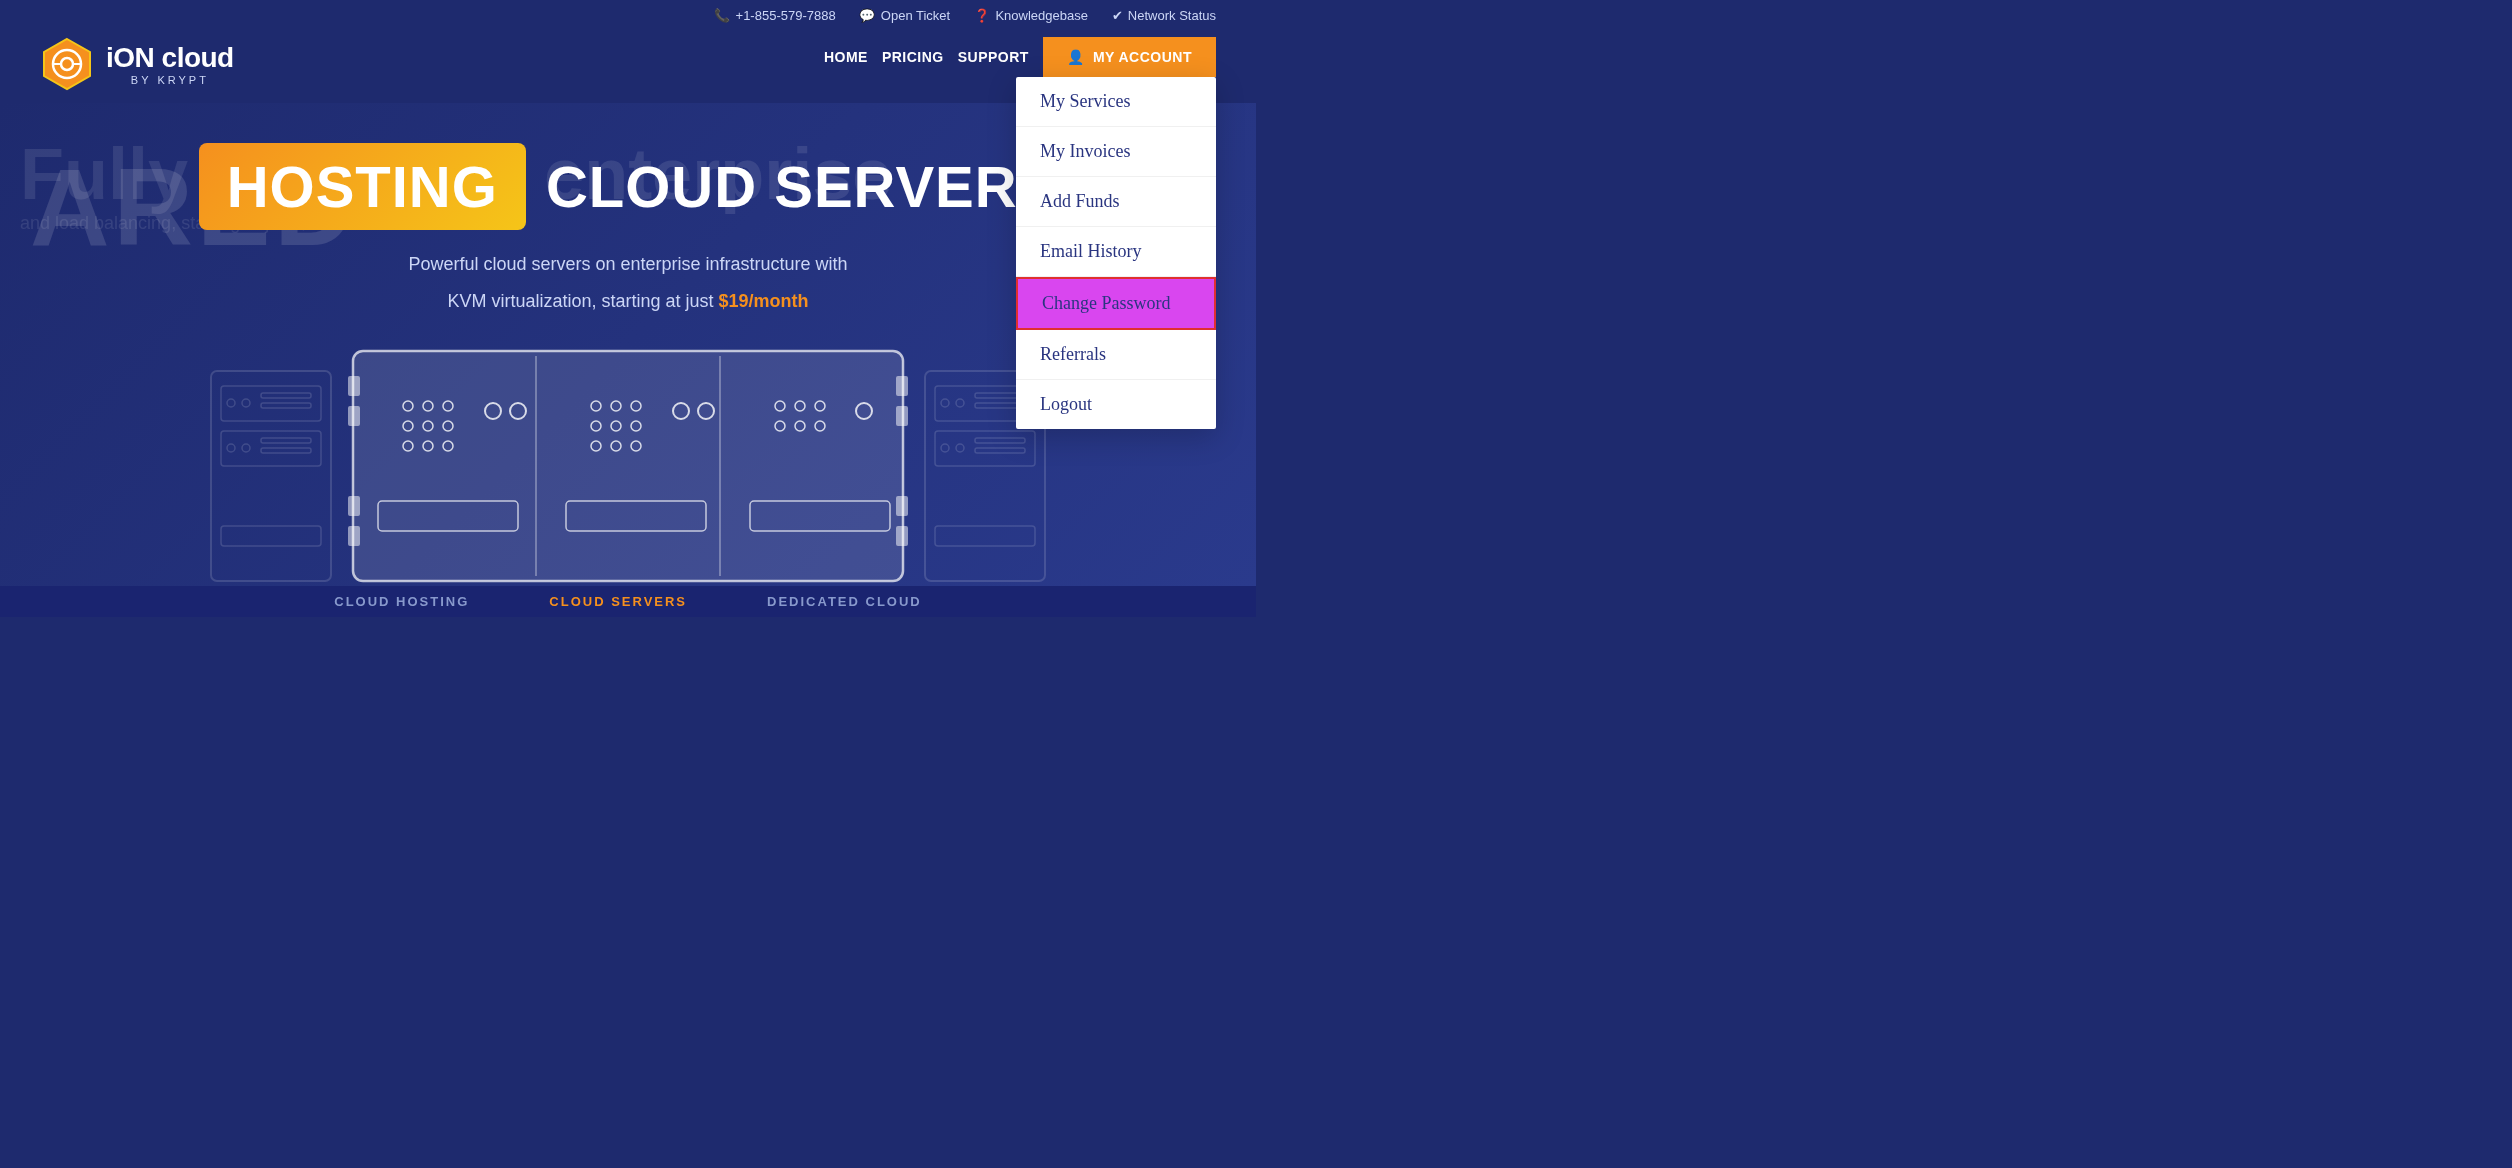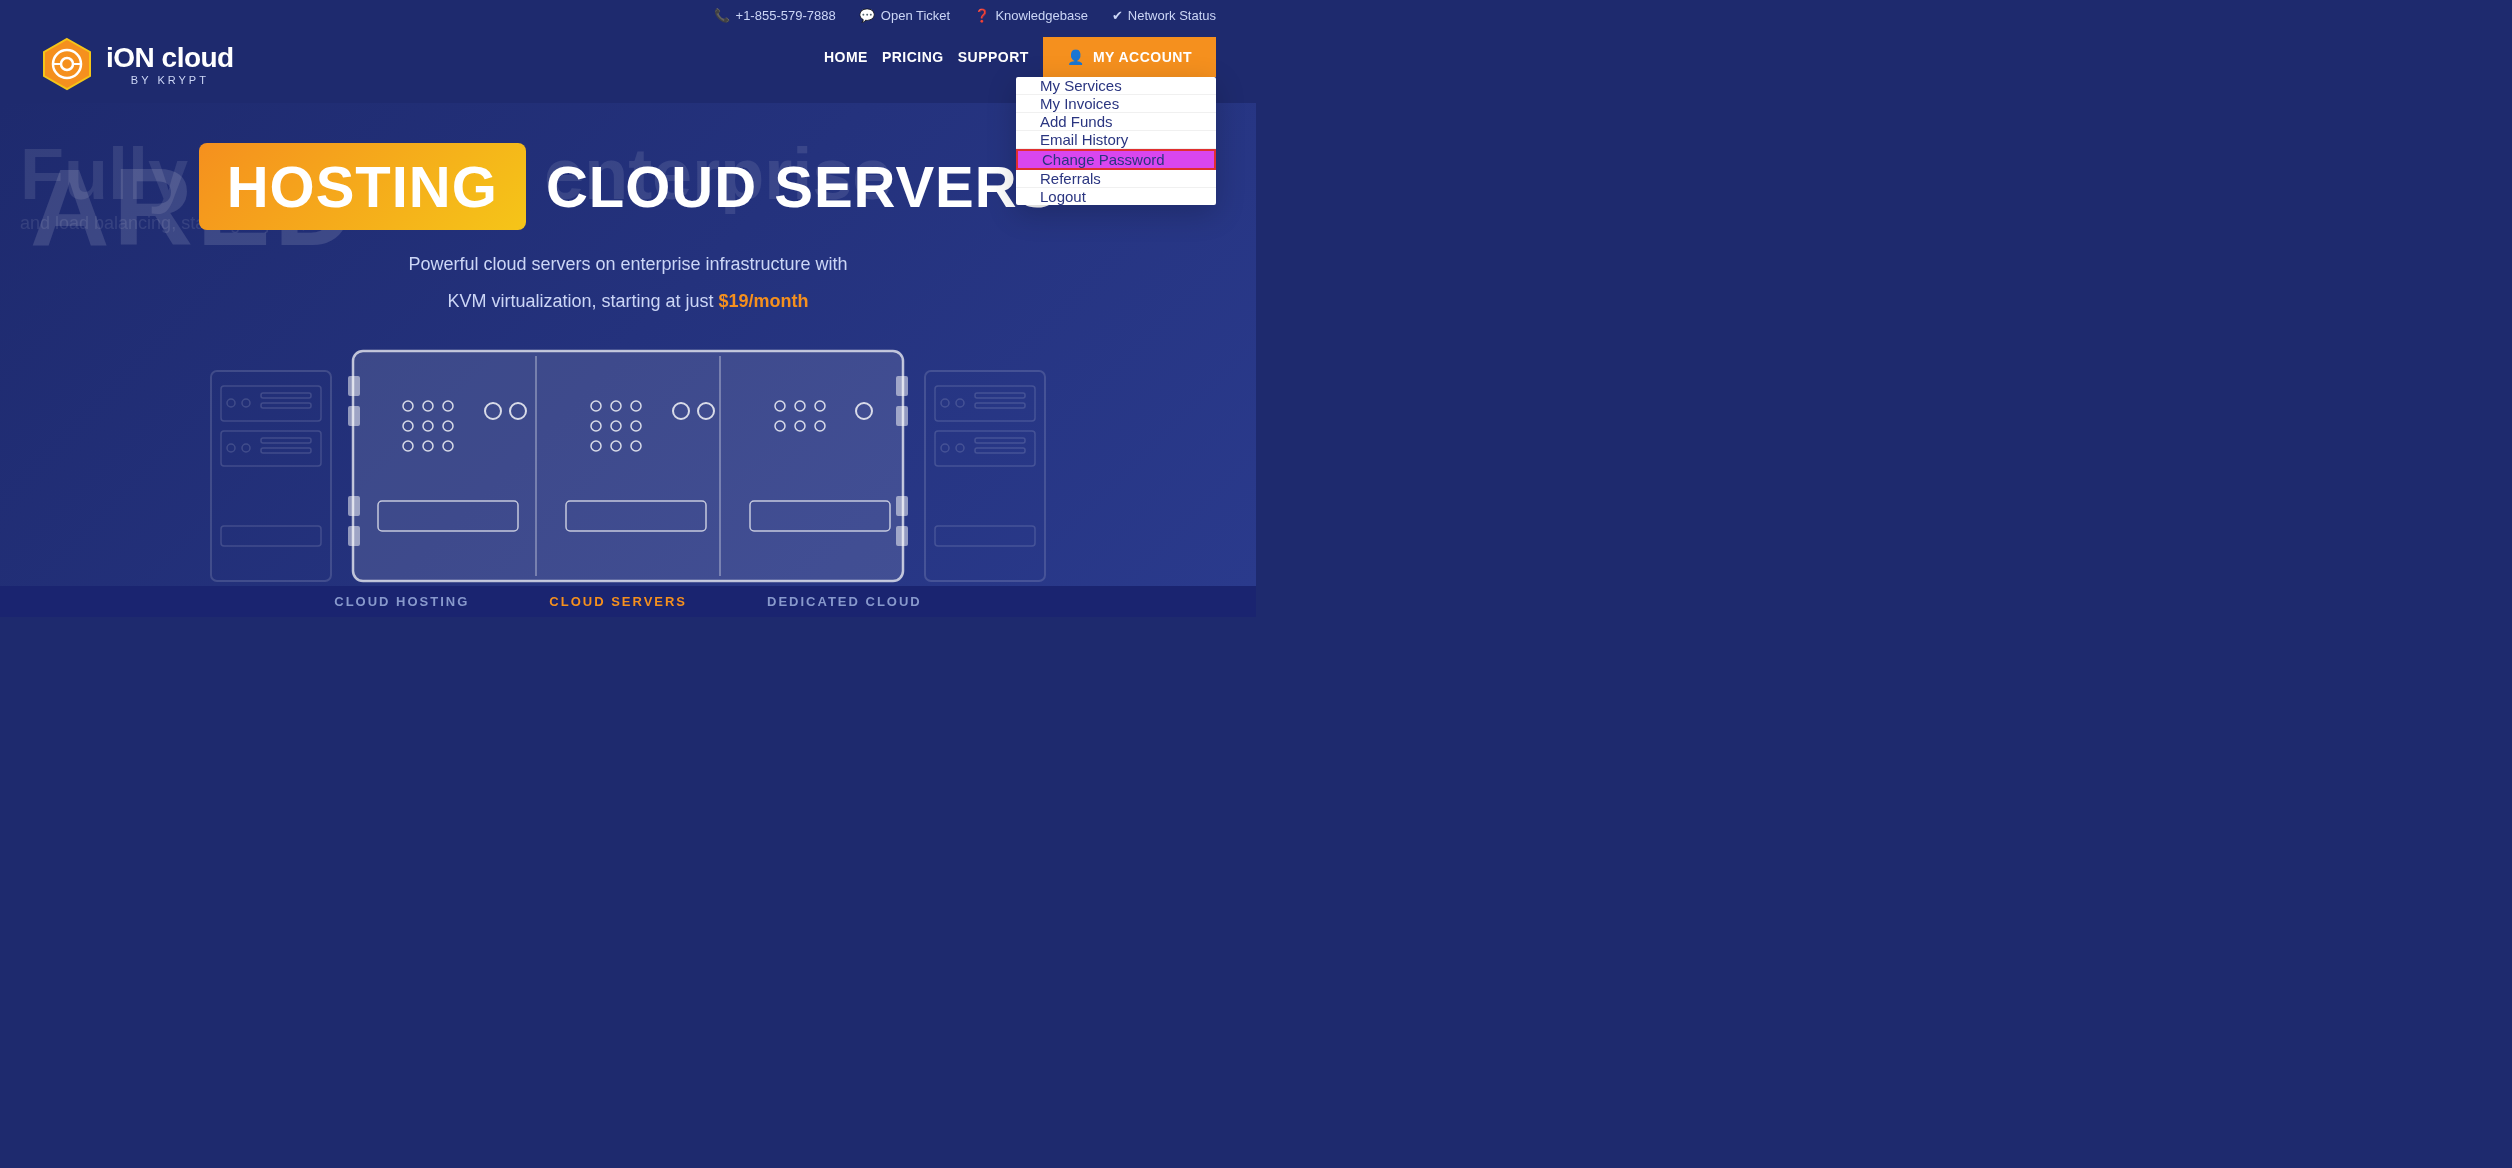--- a/index.html
+++ b/index.html
@@ -174,25 +174,26 @@
       position: absolute;
       top: 100%;
       right: 0;
       background: white;
       min-width: 200px;
       box-shadow: 0 8px 30px rgba(0,0,0,0.2);
       z-index: 1000;
       border-radius: 2px;
     }
     .dropdown-item {
-      padding: 0 24px;
-      font-size: 15px;
+      padding: 14px 24px;
+      font-size: 18px;
       color: #2a3580;
       cursor: pointer;
       border-bottom: 1px solid #f0f0f0;
+      font-family: Liberation Serif, serif;
     }
     .dropdown-item:last-child { border-bottom: none; }
     .dropdown-item.highlighted {
       border: 2px solid #e03030;
       color: #2a3580;
       background: #d946ef;
     }
 
     
     .nav-right {

